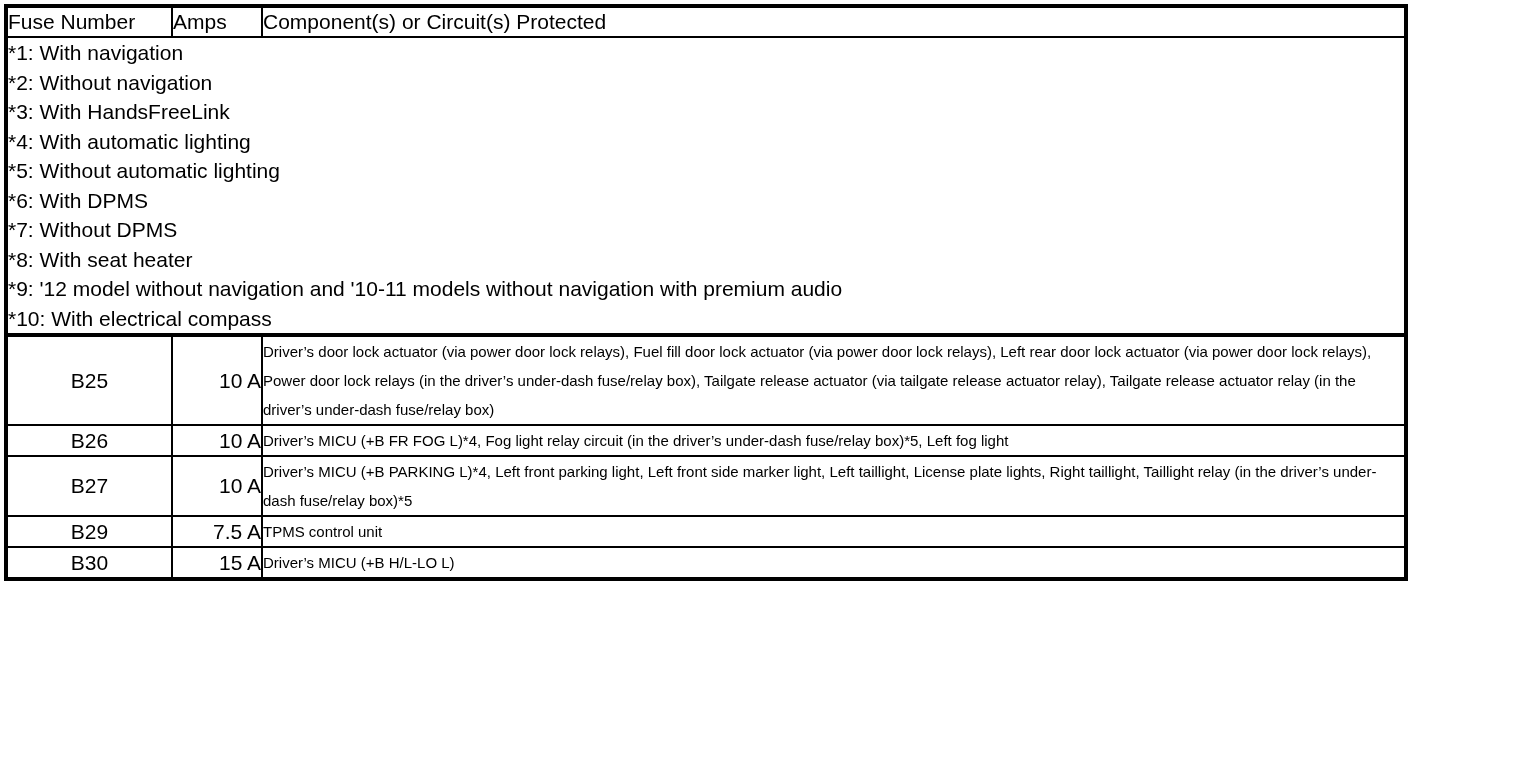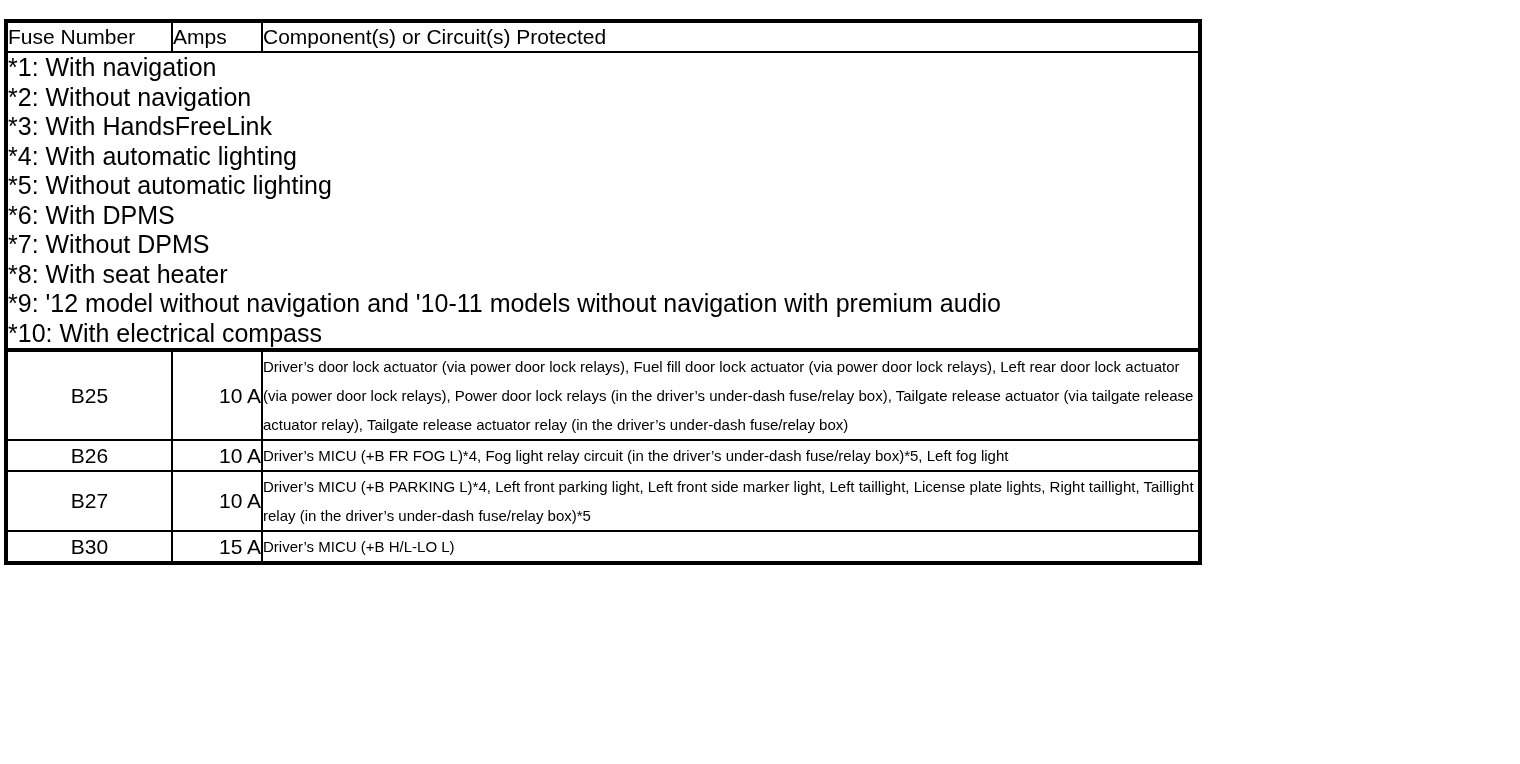--- a/index.html
+++ b/index.html
@@ -19,22 +19,22 @@
   .sheet {
     position: relative;
     width: 1520px;
     height: 764px;
     box-sizing: border-box;
   }
 
   table.fuse-table {
     position: absolute;
     left: 4px;
-    top: 19px;
-    width: 1198px;
+    top: 4px;
+    width: 1404px;
     border-collapse: collapse;
     table-layout: fixed;
     border: 4px solid #000000;
     background: #ffffff;
   }
 
   table.fuse-table td,
   table.fuse-table th {
     border: 2px solid #000000;
     vertical-align: middle;
@@ -58,21 +58,21 @@
     white-space: nowrap;
   }
 
   
   .notes-cell {
     padding: 4px 6px 6px 6px;
     text-align: left;
     border-bottom: 4px solid #000000 !important;
   }
   .note-line {
-    font-size: 25px;
+    font-size: 21px;
     line-height: 29.5px;
     white-space: nowrap;
   }
 
   
   .cell-fuse {
     text-align: center;
     padding: 4px 4px;
   }
   .cell-amps {
@@ -145,20 +145,27 @@
 
       <tr class="row-tall">
         <td class="cell-fuse">B27</td>
         <td class="cell-amps">10 A</td>
         <td class="cell-desc">
             <span class="desc-text">Driver’s MICU (+B PARKING L)*4, Left front parking light, Left front side marker light, Left taillight, License plate lights, Right taillight, Taillight relay (in the driver’s under-dash fuse/relay box)*5</span>
           </td>
       </tr>
 
 
+      <tr>
+        <td class="cell-fuse">B29</td>
+        <td class="cell-amps">7.5 A</td>
+        <td class="cell-desc">
+            <span class="desc-text">TPMS control unit</span>
+          </td>
+      </tr>
 
       <tr>
         <td class="cell-fuse">B30</td>
         <td class="cell-amps">15 A</td>
         <td class="cell-desc">
             <span class="desc-text">Driver’s MICU (+B H/L-LO L)</span>
           </td>
       </tr>
 
     </tbody>

